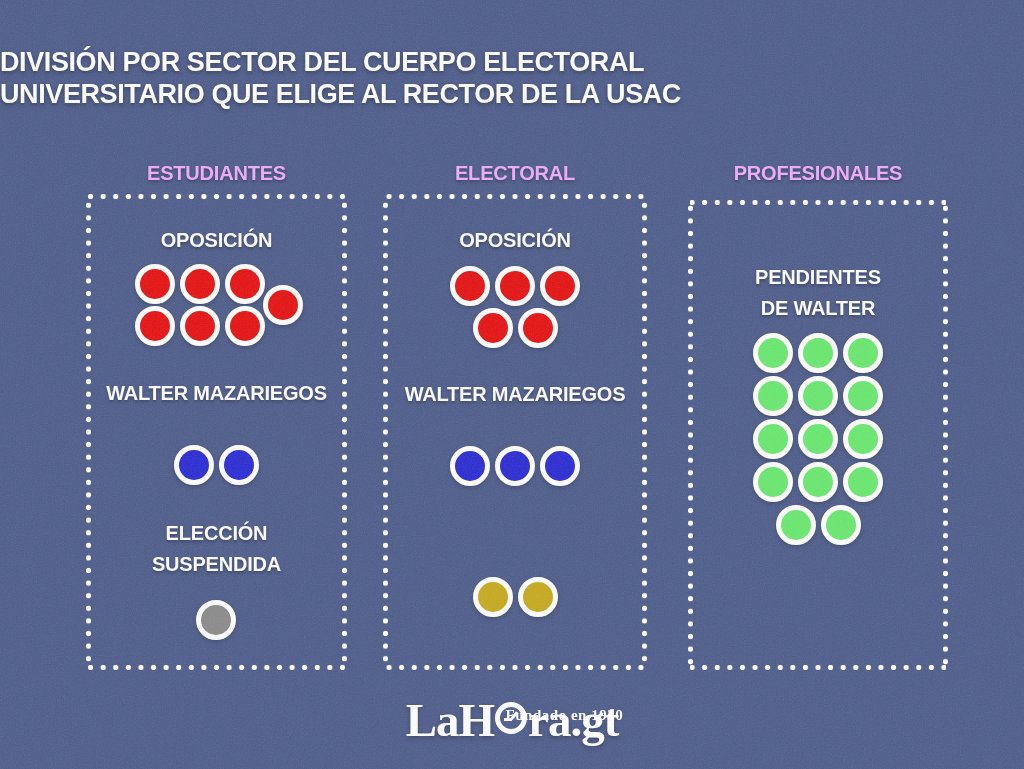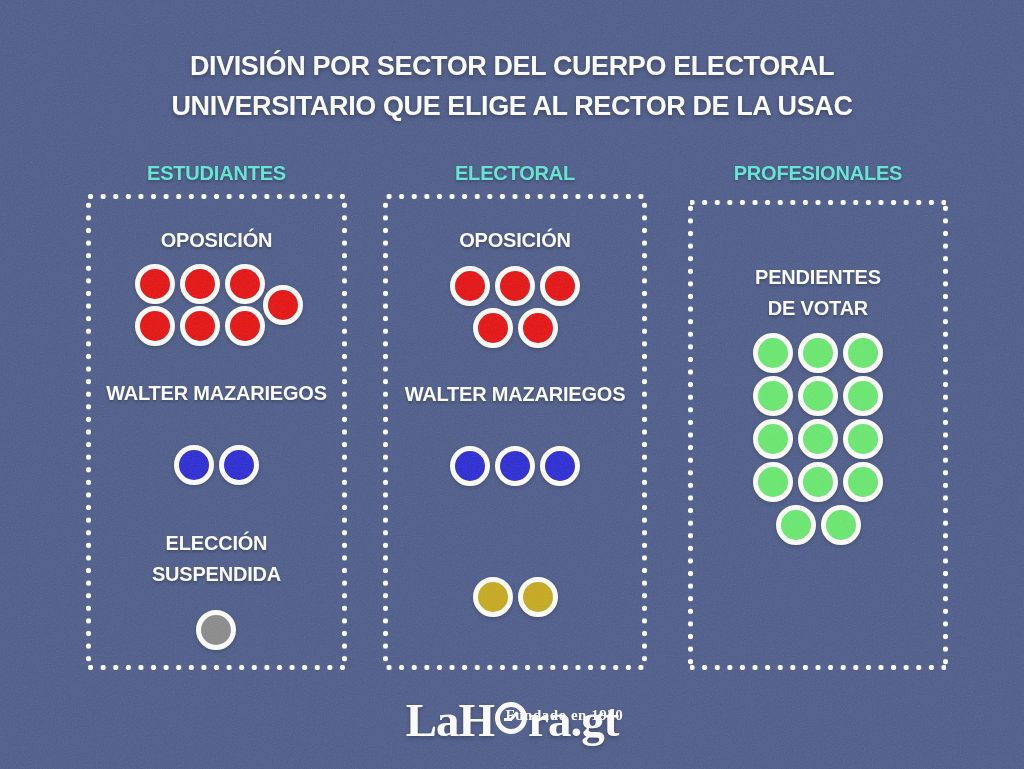--- a/index.html
+++ b/index.html
@@ -18,40 +18,40 @@
     width: 100%; height: 100%;
     opacity: 0.16;
     pointer-events: none;
     z-index: 5;
   }
 
   .title {
     position: absolute;
     top: 46px; left: 0; right: 0;
     z-index: 2;
-    text-align: center;
+    text-align: left;
     color: #ffffff;
     font-weight: bold;
     font-size: 27px;
-    line-height: 40px;
+    line-height: 32px;
     letter-spacing: -0.4px;
     text-shadow: 0 2px 4px rgba(0,0,0,0.35);
     white-space: pre-line;
   }
 
   .column { position: absolute; z-index: 2; }
   #col-estudiantes  { left: 88px;  width: 257px; }
   #col-docentes     { left: 385px; width: 260px; }
   #col-profesionales{ left: 690px; width: 256px; }
 
   .col-header {
     position: absolute;
     top: 162px; left: 0; right: 0;
     text-align: center;
-    color: #5eead4;
+    color: #f0abfc;
     font-weight: bold;
     font-size: 20px;
     letter-spacing: -0.2px;
     text-shadow: 0 2px 3px rgba(0,0,0,0.3);
   }
 
   .sector-box { position: absolute; left: 0; right: 0; top: 196px; height: 472px; }
   #col-profesionales .sector-box { top: 202px; height: 466px; }
 
   .edge { position: absolute; pointer-events: none; }
@@ -104,21 +104,21 @@
   .has-offset .dot-row { transform: translateX(-17px); }
   .offset-dot {
     position: absolute;
     top: 50%; margin-top: -20px;
     left: 50%; margin-left: 46px;
   }
 
   
   .sec-estudiantes-0 { margin-top: 29px; }  .sec-estudiantes-0 .dots-wrap { margin-top: 8px; }
   .sec-estudiantes-1 { margin-top: 32px; }  .sec-estudiantes-1 .dots-wrap { margin-top: 36px; }
-  .sec-estudiantes-2 { margin-top: 43px; }  .sec-estudiantes-2 .dots-wrap { margin-top: 20px; }
+  .sec-estudiantes-2 { margin-top: 33px; }  .sec-estudiantes-2 .dots-wrap { margin-top: 20px; }
   .sec-docentes-0 { margin-top: 29px; }     .sec-docentes-0 .dots-wrap { margin-top: 10px; }
   .sec-docentes-1 { margin-top: 31px; }     .sec-docentes-1 .dots-wrap { margin-top: 36px; }
   .sec-docentes-2 { margin-top: 53px; }     .sec-docentes-2 .dots-wrap { margin-top: 38px; }
   .sec-profesionales-0 { margin-top: 60px; }.sec-profesionales-0 .dots-wrap { margin-top: 9px; }
   .sec-profesionales-0 .dot-row + .dot-row { margin-top: 3px; }
 
   
   .logo {
     position: absolute;
     top: 694px; left: 0; right: 0;
@@ -280,21 +280,21 @@
   <div class="column" id="col-profesionales">
     <div class="col-header">PROFESIONALES</div>
     <div class="sector-box">
       <div class="edge edge-h edge-top"></div>
       <div class="edge edge-h edge-bottom"></div>
       <div class="edge edge-v edge-left"></div>
       <div class="edge edge-v edge-right"></div>
       <div class="box-content">
           <div class="section sec-profesionales-0">
             <div class="sec-label">PENDIENTES
-DE VOTAR</div>
+DE WALTER</div>
             <div class="dots-wrap">
               <div class="dot-row">
                 <span class="dot" style="background: rgb(104, 233, 110);"></span>
                 <span class="dot" style="background: rgb(104, 233, 110);"></span>
                 <span class="dot" style="background: rgb(104, 233, 110);"></span>
               </div>
               <div class="dot-row">
                 <span class="dot" style="background: rgb(104, 233, 110);"></span>
                 <span class="dot" style="background: rgb(104, 233, 110);"></span>
                 <span class="dot" style="background: rgb(104, 233, 110);"></span>

